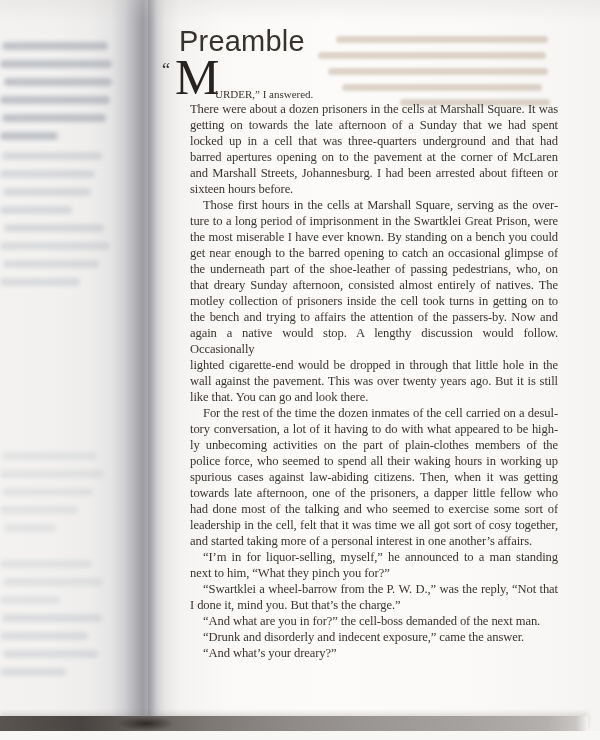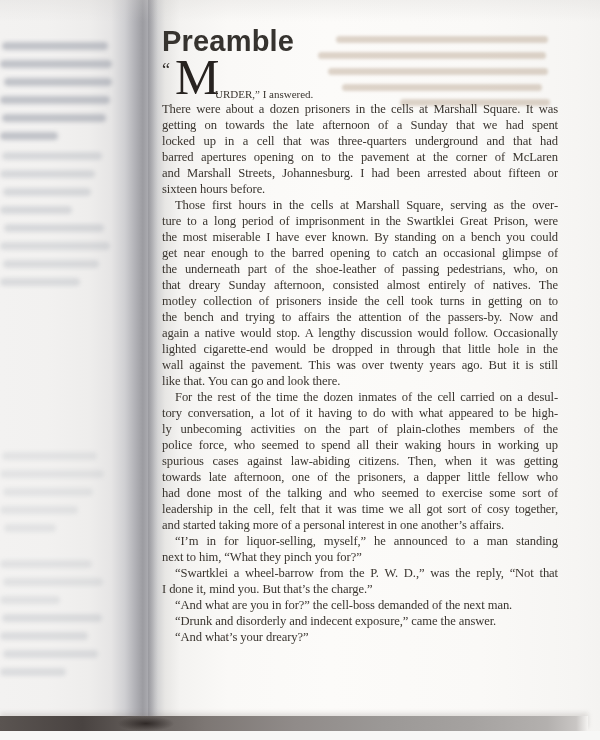--- a/index.html
+++ b/index.html
@@ -30,30 +30,30 @@
   }
 
   
   .text-col {
     position:absolute; left:162px; top:0; width:396px; height:712px;
     padding-top:26px; box-sizing:border-box; overflow:hidden;
     color:#3a352f;
   }
   .heading {
     font-family:"Liberation Sans","DejaVu Sans",sans-serif;
-    font-size:29px; line-height:30px; font-weight:700;
-    color:#36332f; margin:0 0 3px 0; letter-spacing:0.2px;
+    font-size:29px; line-height:30px; font-weight:400;
+    color:#36332f; margin:0 0 3px 17px; letter-spacing:0.2px;
   }
   .drop-line { position:relative; height:42px; }
   .dl-quote  { position:absolute; left:0;  top:1px;  font-size:18px; color:#2c2824; }
   .dl-cap    { position:absolute; left:13px; top:-7px; font-size:50px; line-height:50px; color:#272320; }
   .dl-rest   { position:absolute; left:53px; bottom:1px; font-size:11px; color:#3a352f; }
 
   .body-lines { font-size:12.6px; line-height:16px; letter-spacing:-0.1px; }
-  .line { text-align:justify; text-align-last:justify; }
+  .line { text-align:justify; text-align-last:justify;margin-left:28px; }
   .line.last { text-align-last:left; }
   .line.indent { text-indent:13px; }
 
   .page-num {
     position:absolute; left:162px; top:720px; width:396px;
     text-align:center; font-size:13px; color:#4a453f; letter-spacing:0.5px;
   }
 
   
   .rp-ghost .ghost-bar { background:#a08468; opacity:0.33; filter:blur(1.6px); height:7px; }

